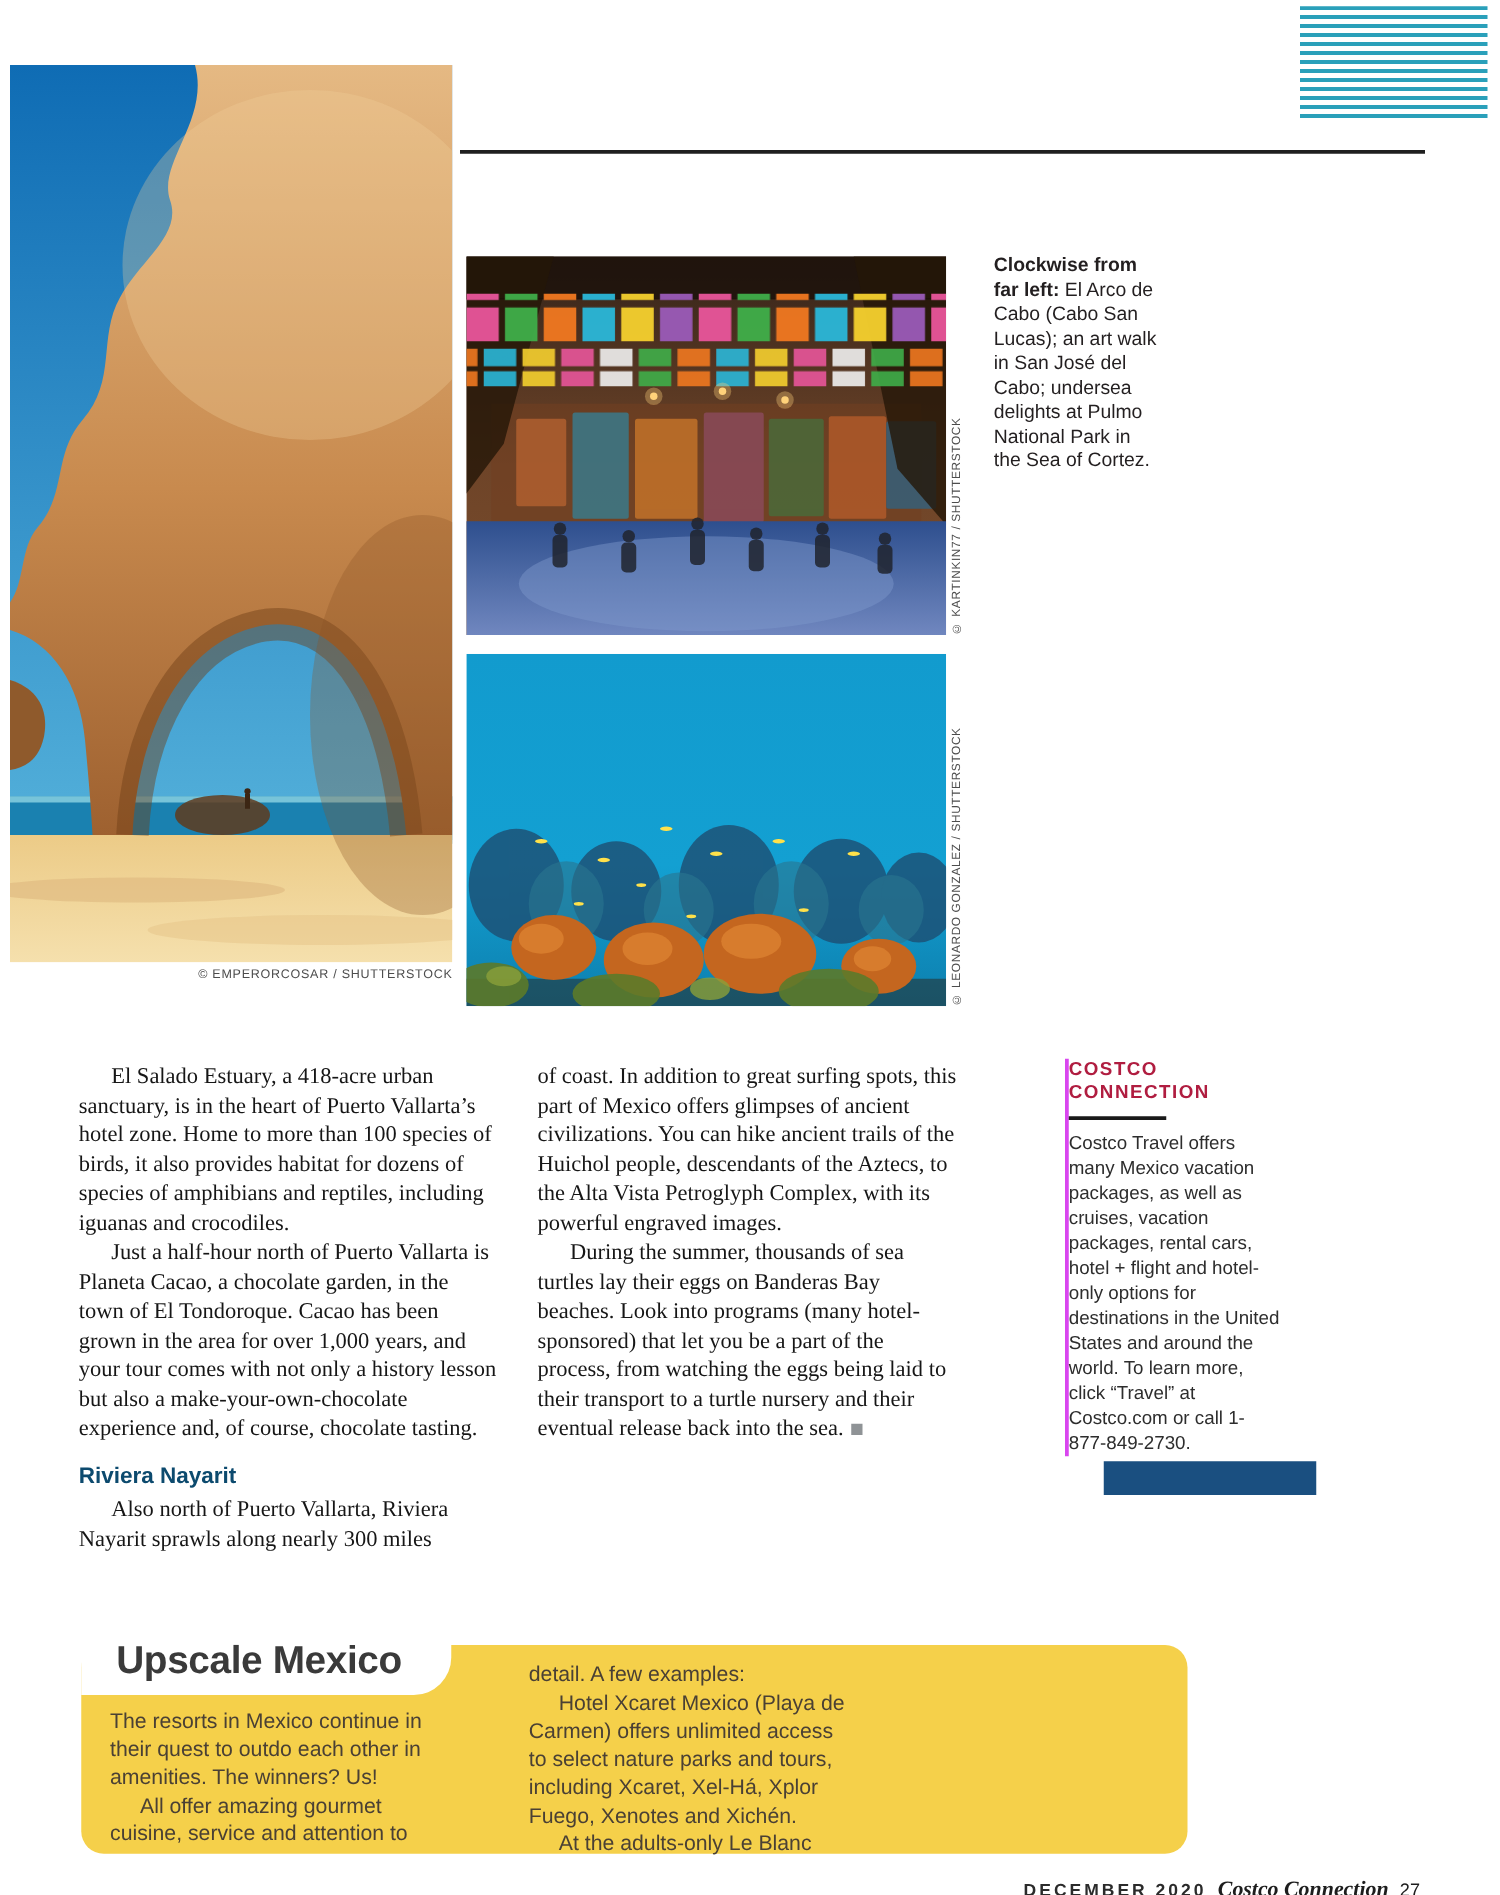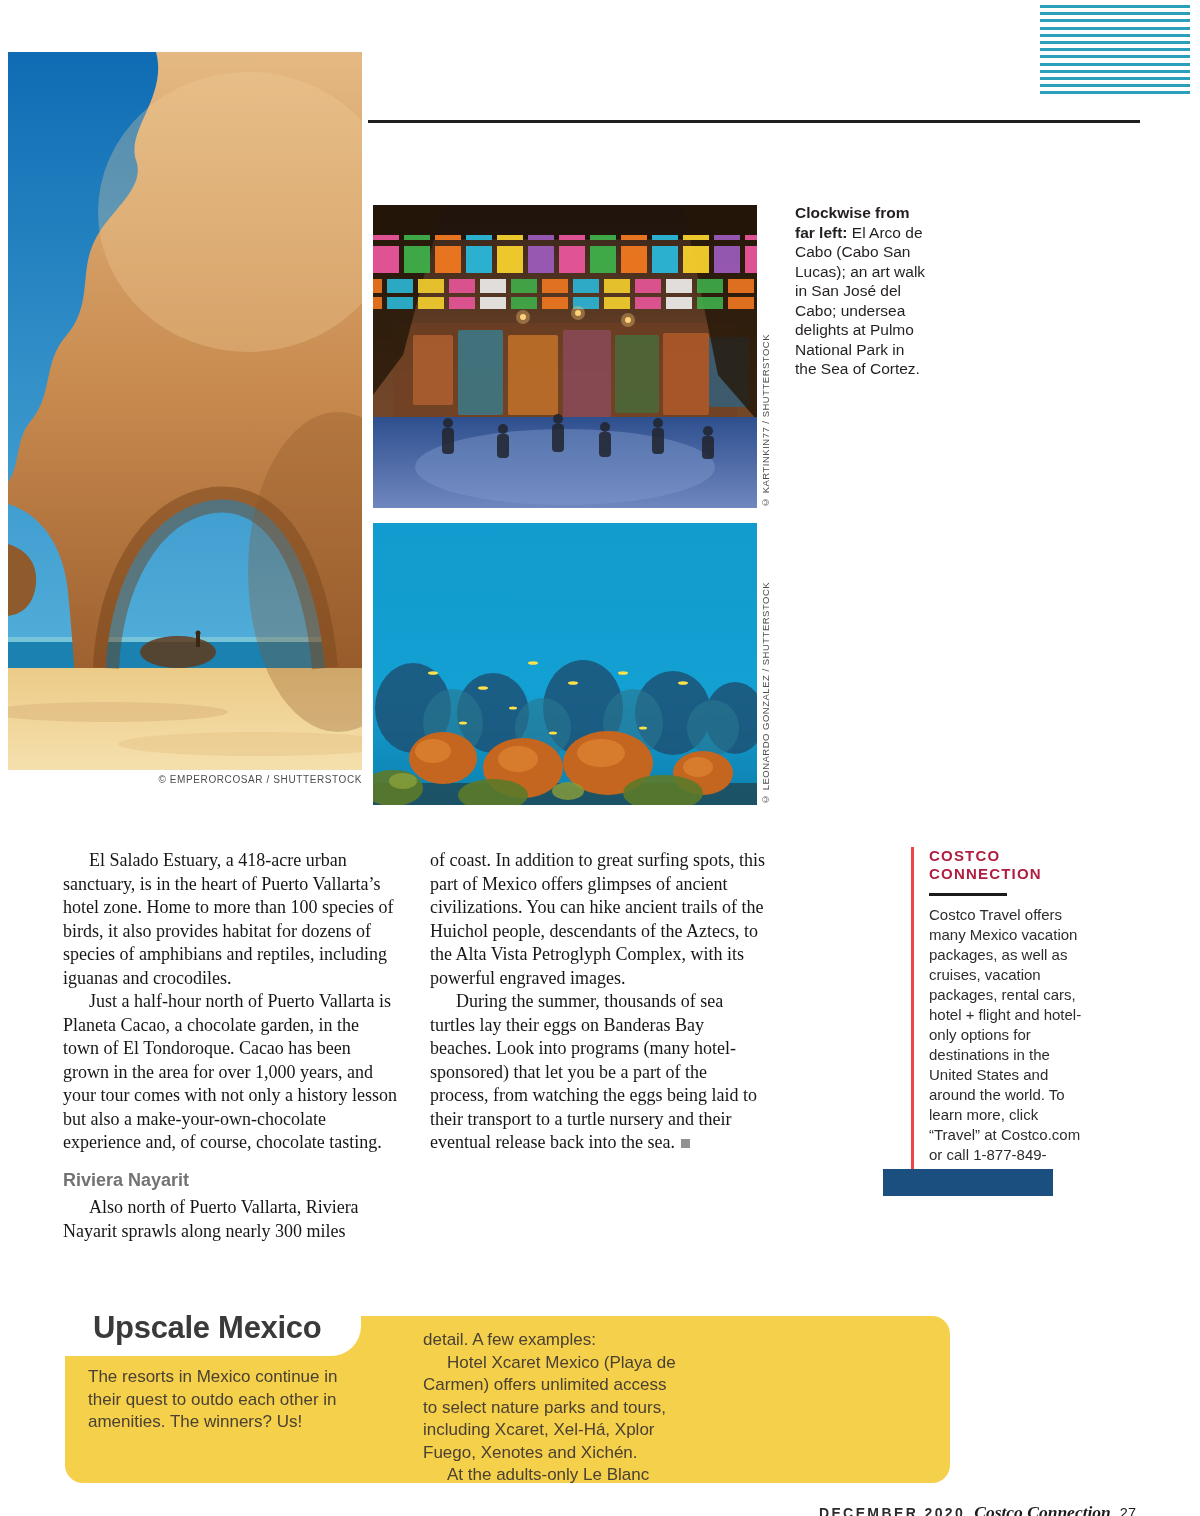--- a/index.html
+++ b/index.html
@@ -32,26 +32,26 @@
   .caption .lead { font-weight:bold; }
 
   
   .article-col { position:absolute; font-family:"Liberation Serif", serif;
     font-size:18px; line-height:23.5px; color:#161616; }
   .col1 { left:63px; top:849px; width:334px; }
   .col2 { left:430px; top:849px; width:338px; }
   .article-col p.indent { text-indent:26px; }
   .article-col p + p { margin-top:0; }
   .subhead { font-family:"Liberation Sans", sans-serif; font-weight:bold;
-    font-size:18px; color:#737373; margin:14px 0 4px 0; }
+    font-size:18px; color:#0c4a6e; margin:14px 0 4px 0; }
   .endmark { display:inline-block; width:9px; height:9px; background:#8f9396; margin-left:6px; }
 
   
-  .sidebar { position:absolute; left:911px; top:847px; width:172px;
-    border-left:3px solid #ef4444; padding-left:15px; }
+  .sidebar { position:absolute; left:852px; top:847px; width:172px;
+    border-left:3px solid #d946ef; }
   .sidebar-title { color:#b01d40; font-weight:bold; font-size:15px; line-height:18px; letter-spacing:1.2px; }
   .sidebar-rule { width:78px; height:3px; background:#1a1a1a; margin:10px 0 9px 0; }
   .sidebar-body { font-size:15px; line-height:20px; color:#2d2d2d; }
   .blue-bar { position:absolute; left:883px; top:1169px; width:170px; height:27px; background:#1a4f80; }
 
   
   .upscale { position:absolute; left:65px; top:1316px; width:885px; height:167px;
     background:#f5d04a; border-radius:18px; }
   .upscale-notch { position:absolute; left:0; top:-10px; width:296px; height:50px;
     background:#ffffff; border-bottom-right-radius:30px; }
@@ -275,20 +275,21 @@
     <div class="sidebar-body">Costco Travel offers many Mexico vacation packages, as well as cruises, vacation packages, rental cars, hotel + flight and hotel-only options for destinations in the United States and around the world. To learn more, click “Travel” at Costco.com or call 1-877-849-2730.</div>
   </div>
   <div class="blue-bar"></div>
 
   <div class="upscale">
     <div class="upscale-notch">
       <div class="upscale-title">Upscale Mexico</div>
     </div>
     <div class="upscale-col ucol1">
       <p>The resorts in Mexico continue in their quest to outdo each other in amenities. The winners? Us!</p>
+      <p class="indent">All offer amazing gourmet cuisine, service and attention to</p>
     </div>
     <div class="upscale-col ucol2">
       <p>detail. A few examples:</p>
       <p class="indent">Hotel Xcaret Mexico (Playa de Carmen) offers unlimited access to select nature parks and tours, including Xcaret, Xel-Há, Xplor Fuego, Xenotes and Xichén.</p>
       <p class="indent">At the adults-only Le Blanc</p>
     </div>
   </div>
 
   <div class="footer">
     <span class="footer-month">DECEMBER 2020</span>

